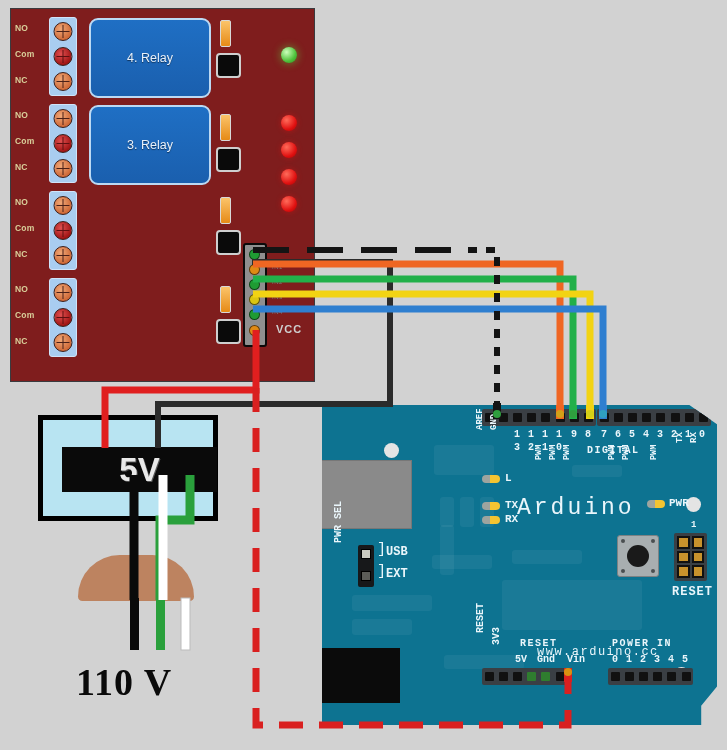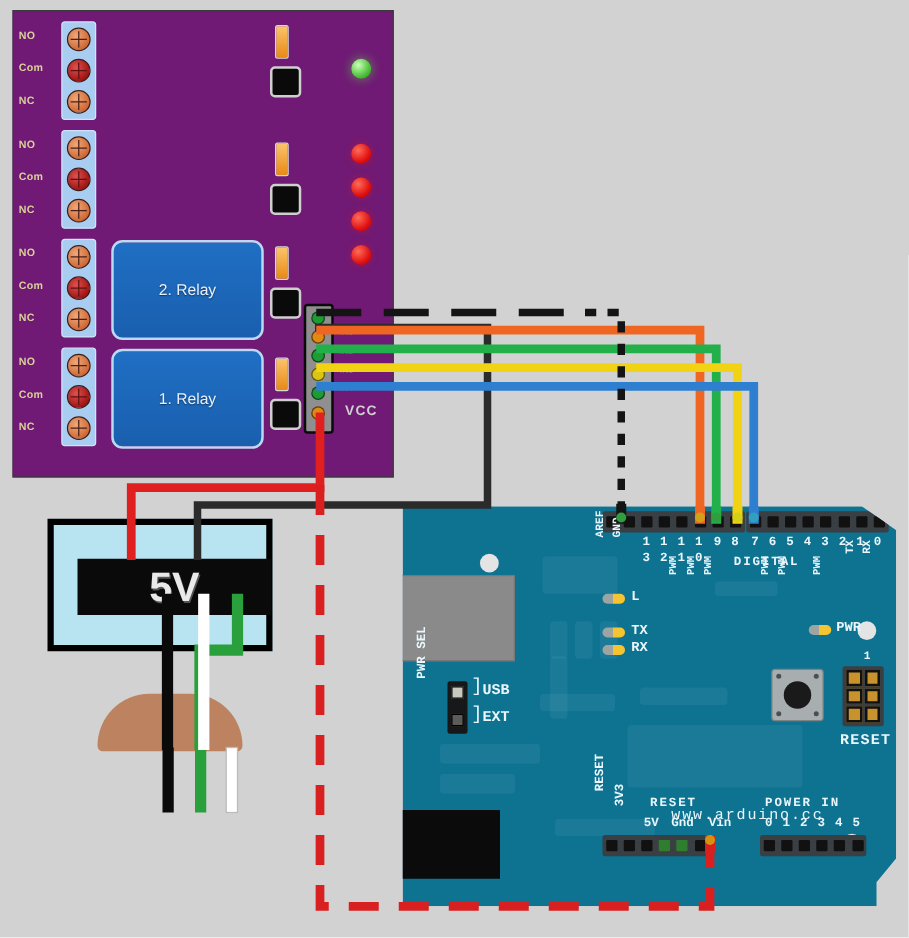--- a/index.html
+++ b/index.html
@@ -14,21 +14,21 @@
     height: 750px;
     background: #d2d2d2;
     overflow: hidden;
   }
 
   
   #relay-board {
     position: absolute;
     left: 10px; top: 8px;
     width: 303px; height: 372px;
-    background: #701a75;
+    background: #7f1d1d;
     border: 1px solid #3a3a3e;
   }
   .relay-row { position: absolute; left: 0; width: 100%; height: 87px; }
   .term-block {
     position: absolute; left: 38px; width: 28px; height: 79px;
     background: #a9cdf0; border: 1px solid #cfe4fa; border-radius: 3px;
     box-sizing: border-box;
   }
   .screw {
     position: absolute; left: 50%; transform: translateX(-50%);
@@ -197,61 +197,61 @@
 
     <div class="relay-row" style="top:6px">
       <div class="term-label" style="top:8px">NO</div>
       <div class="term-label" style="top:34px">Com</div>
       <div class="term-label" style="top:60px">NC</div>
       <div class="term-block" style="top:2px">
         <div class="screw o" style="top:4px"></div>
         <div class="screw r" style="top:29px"></div>
         <div class="screw o" style="top:54px"></div>
       </div>
+      <div class="relay-body" style="top:3px">4. Relay</div>
       <div class="cap" style="top:5px"></div>
       <div class="chip" style="top:38px"></div>
     </div>
 
     <div class="relay-row" style="top:93px">
       <div class="term-label" style="top:8px">NO</div>
       <div class="term-label" style="top:34px">Com</div>
       <div class="term-label" style="top:60px">NC</div>
       <div class="term-block" style="top:2px">
         <div class="screw o" style="top:4px"></div>
         <div class="screw r" style="top:29px"></div>
         <div class="screw o" style="top:54px"></div>
       </div>
+      <div class="relay-body" style="top:3px">3. Relay</div>
       <div class="cap" style="top:12px"></div>
       <div class="chip" style="top:45px"></div>
     </div>
 
     <div class="relay-row" style="top:180px">
       <div class="term-label" style="top:8px">NO</div>
       <div class="term-label" style="top:34px">Com</div>
       <div class="term-label" style="top:60px">NC</div>
       <div class="term-block" style="top:2px">
         <div class="screw o" style="top:4px"></div>
         <div class="screw r" style="top:29px"></div>
         <div class="screw o" style="top:54px"></div>
       </div>
-      <div class="relay-body" style="top:3px">2. Relay</div>
       <div class="cap" style="top:8px"></div>
       <div class="chip" style="top:41px"></div>
     </div>
 
     <div class="relay-row" style="top:267px">
       <div class="term-label" style="top:8px">NO</div>
       <div class="term-label" style="top:34px">Com</div>
       <div class="term-label" style="top:60px">NC</div>
       <div class="term-block" style="top:2px">
         <div class="screw o" style="top:4px"></div>
         <div class="screw r" style="top:29px"></div>
         <div class="screw o" style="top:54px"></div>
       </div>
-      <div class="relay-body" style="top:3px">1. Relay</div>
       <div class="cap" style="top:10px"></div>
       <div class="chip" style="top:43px"></div>
     </div>
 
     <div class="led green" style="left:270px; top:38px"></div>
     <div class="led red" style="left:270px; top:106px"></div>
     <div class="led red" style="left:270px; top:133px"></div>
     <div class="led red" style="left:270px; top:160px"></div>
     <div class="led red" style="left:270px; top:187px"></div>
   </div>
@@ -349,20 +349,22 @@
 
     <div class="ard-led" style="left:160px; top:70px"></div>
     <div class="ard-led-lbl" style="left:183px; top:67px">L</div>
     <div class="ard-led" style="left:160px; top:97px"></div>
     <div class="ard-led-lbl" style="left:183px; top:94px">TX</div>
     <div class="ard-led" style="left:160px; top:111px"></div>
     <div class="ard-led-lbl" style="left:183px; top:108px">RX</div>
     <div class="ard-led" style="left:325px; top:95px"></div>
     <div class="ard-led-lbl" style="left:347px; top:92px">PWR</div>
 
+    <div style="position:absolute; left:195px; top:90px; color:#eaf6fb; font-size:23px;
+                font-family:'Liberation Mono', monospace; letter-spacing:3px;">Arduino</div>
     <div style="position:absolute; left:215px; top:240px; color:#eaf6fb; font-size:12px;
                 font-family:'Liberation Mono', monospace; letter-spacing:1.5px;">www.arduino.cc</div>
 
     <div class="pin-lbl vert" style="left:22px; top:138px; font-size:10px;">PWR SEL</div>
     <div id="pwrsel">
       <div class="jmp" style="top:4px"></div>
       <div class="jmp" style="top:26px; background:#5c5c58;"></div>
     </div>
     <div class="brk" style="left:55px; top:136px;">]</div>
     <div class="ard-led-lbl" style="left:64px; top:140px; font-size:12px;">USB</div>
@@ -417,20 +419,21 @@
       <div class="sock"></div>
       <div class="sock"></div>
       <div class="sock"></div>
       <div class="sock"></div>
     </div>
   </div>
 
   <div id="psu"></div>
   <div id="psu-label">5V</div>
   <div id="plug"></div>
+  <div id="v110">110 V</div>
 
   <svg id="wires" viewBox="0 0 727 750">
 
     <rect x="130" y="598" width="9" height="52" fill="#0a0a0a"></rect>
     <rect x="156" y="598" width="9" height="52" fill="#2aa03c"></rect>
     <rect x="181" y="598" width="9" height="52" fill="#ffffff" stroke="#bbb" stroke-width="1"></rect>
 
     <path d="M134 475 L134 600" stroke="#0a0a0a" stroke-width="9" fill="none"></path>
     <path d="M190 475 L190 520 L160 520 L160 600" stroke="#2aa03c" stroke-width="9" fill="none"></path>
     <path d="M163 475 L163 600" stroke="#ffffff" stroke-width="9" fill="none"></path>

